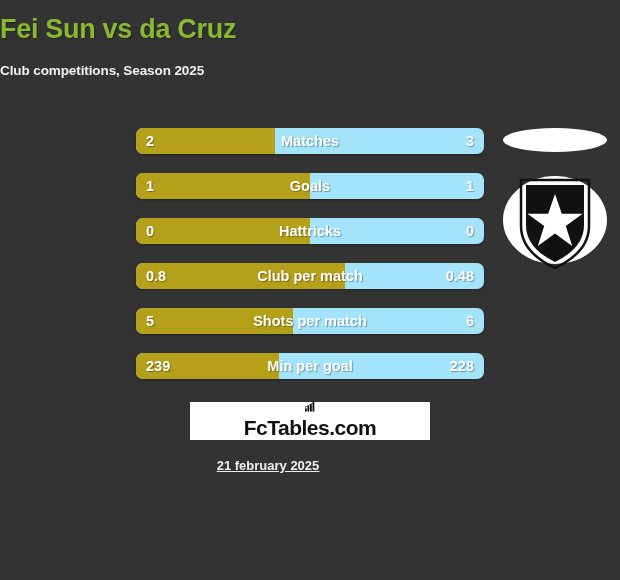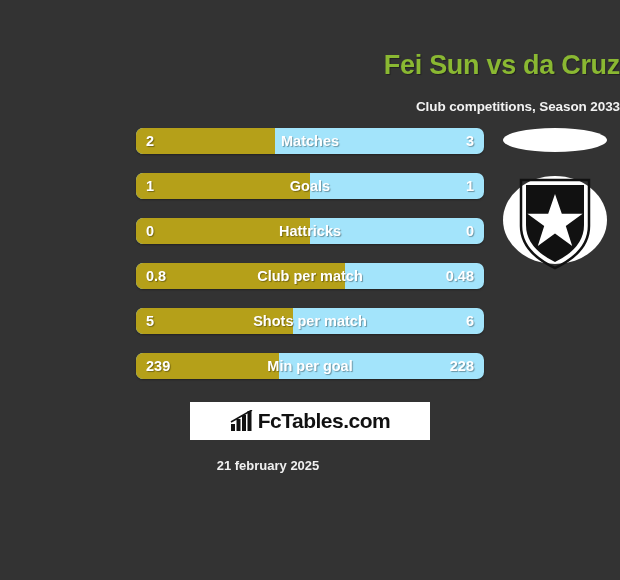--- a/index.html
+++ b/index.html
@@ -8,23 +8,22 @@
     width: 620px;
     height: 580px;
     background: #333333;
     font-family: "Liberation Sans", sans-serif;
     overflow: hidden;
     position: relative;
   }
 
   
   .header {
-    text-align: right;
+    text-align: left;
     padding-top: 12px;
-    margin-top: 36px;
   }
   .title {
     font-size: 27px;
     font-weight: bold;
     color: #8ab832;
     letter-spacing: -0.3px;
     line-height: 34px;
     text-shadow: 1px 1px 1px rgba(0,0,0,0.35);
   }
   .subtitle {
@@ -143,45 +142,47 @@
     position: absolute;
     top: 402px;
     left: 190px;
     width: 240px;
     height: 38px;
     background: #ffffff;
     display: flex;
     align-items: center;
     justify-content: center;
     gap: 4px;
+    flex-direction: column;
   }
   .logo-icon { width: 24px; height: 22px; display: block; }
   .logo-text {
     font-size: 21px;
     font-weight: bold;
     color: #111111;
     letter-spacing: -0.5px;
   }
   .date {
     position: absolute;
     top: 458px;
     left: 0;
     width: 536px;
     text-align: center;
     font-size: 13px;
     font-weight: bold;
     color: #f0f0f0;
+    text-decoration: underline;
   }
 </style>
 </head>
 <body>
 
 <div class="header">
   <div class="title">Fei Sun vs da Cruz</div>
-  <div class="subtitle">Club competitions, Season 2033</div>
+  <div class="subtitle">Club competitions, Season 2025</div>
 </div>
 
 <div class="compare">
 
 
   <div class="rows">
 
     <div class="row">
       <div class="row-fill" style="width:40%"></div>
       <div class="val home">2</div>

